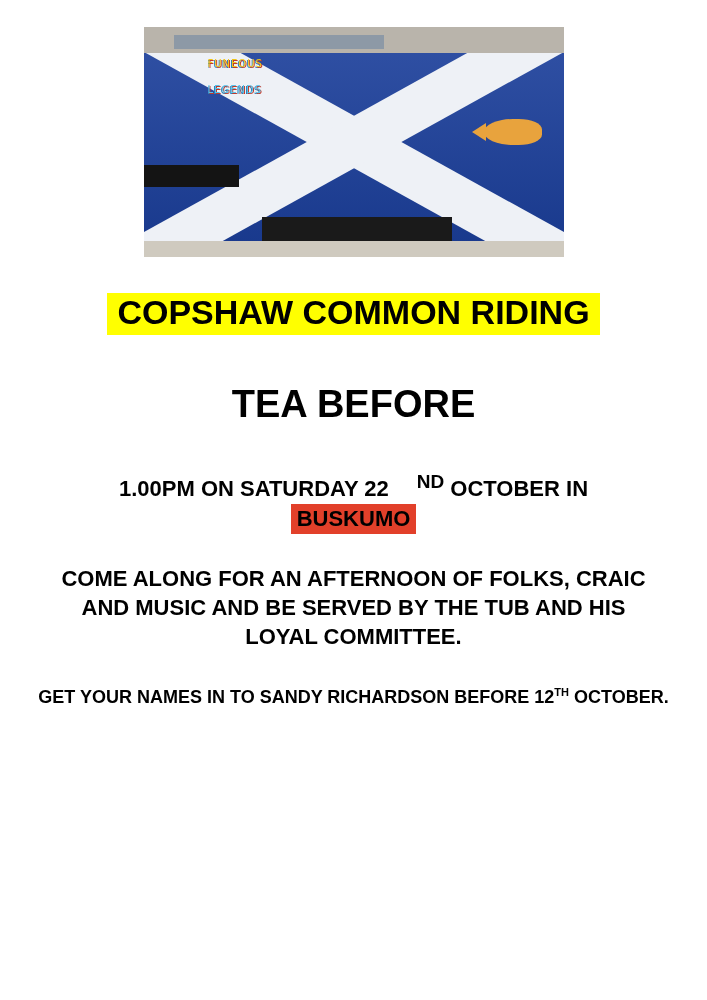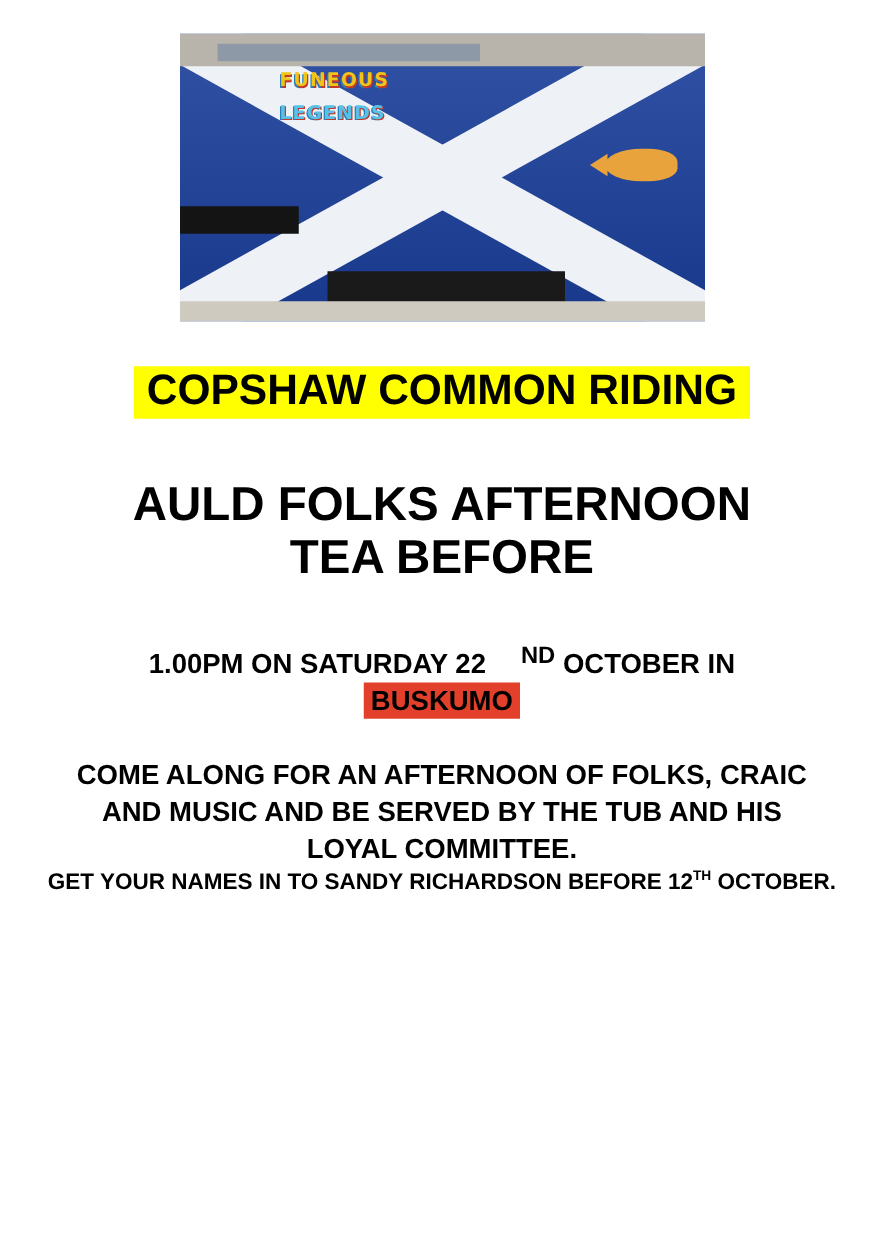--- a/index.html
+++ b/index.html
@@ -69,29 +69,28 @@
     height: 14px;
     background: #8d99a6;
   }
   .banner-text {
     position: absolute;
     top: 24px;
     left: 64px;
     width: 215px;
     height: 60px;
     font-family: "DejaVu Sans", sans-serif;
-    font-size: 15px;
-    font-weight: bold;
+    font-size: 10px;
+    font-weight: normal;
     line-height: 26px;
     letter-spacing: 1px;
     color: #f0c419;
     text-shadow: 1px 1px 0 #c0392b, -1px 1px 0 #2980b9;
     white-space: nowrap;
     overflow: hidden;
-    margin-left: 16px;
   }
   .banner-text .l2 { color: #58c1e8; }
   .photo-botstrip {
     position: absolute;
     bottom: 0; left: 0; right: 0;
     height: 16px;
     background: #cfcabf;
   }
   .photo-darkbar {
     position: absolute;
@@ -169,20 +168,21 @@
   .para {
     margin-top: 30px;
     font-size: 22px;
     font-weight: bold;
     text-align: center;
     line-height: 1.32;
     width: 620px;
   }
 
   .para-small {
+    margin-top: 34px;
     font-size: 18px;
     font-weight: bold;
     text-align: center;
     line-height: 1.38;
     width: 640px;
   }
   .para-small sup { font-size: 11px; }
 
   .footer-band {
     margin-top: 30px;
@@ -211,21 +211,20 @@
       </div>
       <div class="photo-botstrip"></div>
     </div>
   </div>
 
   <div class="title-band">
     <div class="title-text">COPSHAW COMMON RIDING</div>
   </div>
 
   <div class="headline">
-    <div>AULD FOLKS AFTERNOON</div>
     <div>TEA BEFORE</div>
   </div>
 
   <div class="when">
     <span>1.00PM ON SATURDAY 22</span><sup>ND</sup><span> OCTOBER IN</span>
     <div><span class="venue">BUSKUMO</span></div>
   </div>
 
 
   <div class="para">COME ALONG FOR AN AFTERNOON OF FOLKS, CRAIC AND MUSIC AND BE SERVED BY THE TUB AND HIS LOYAL COMMITTEE.</div>

